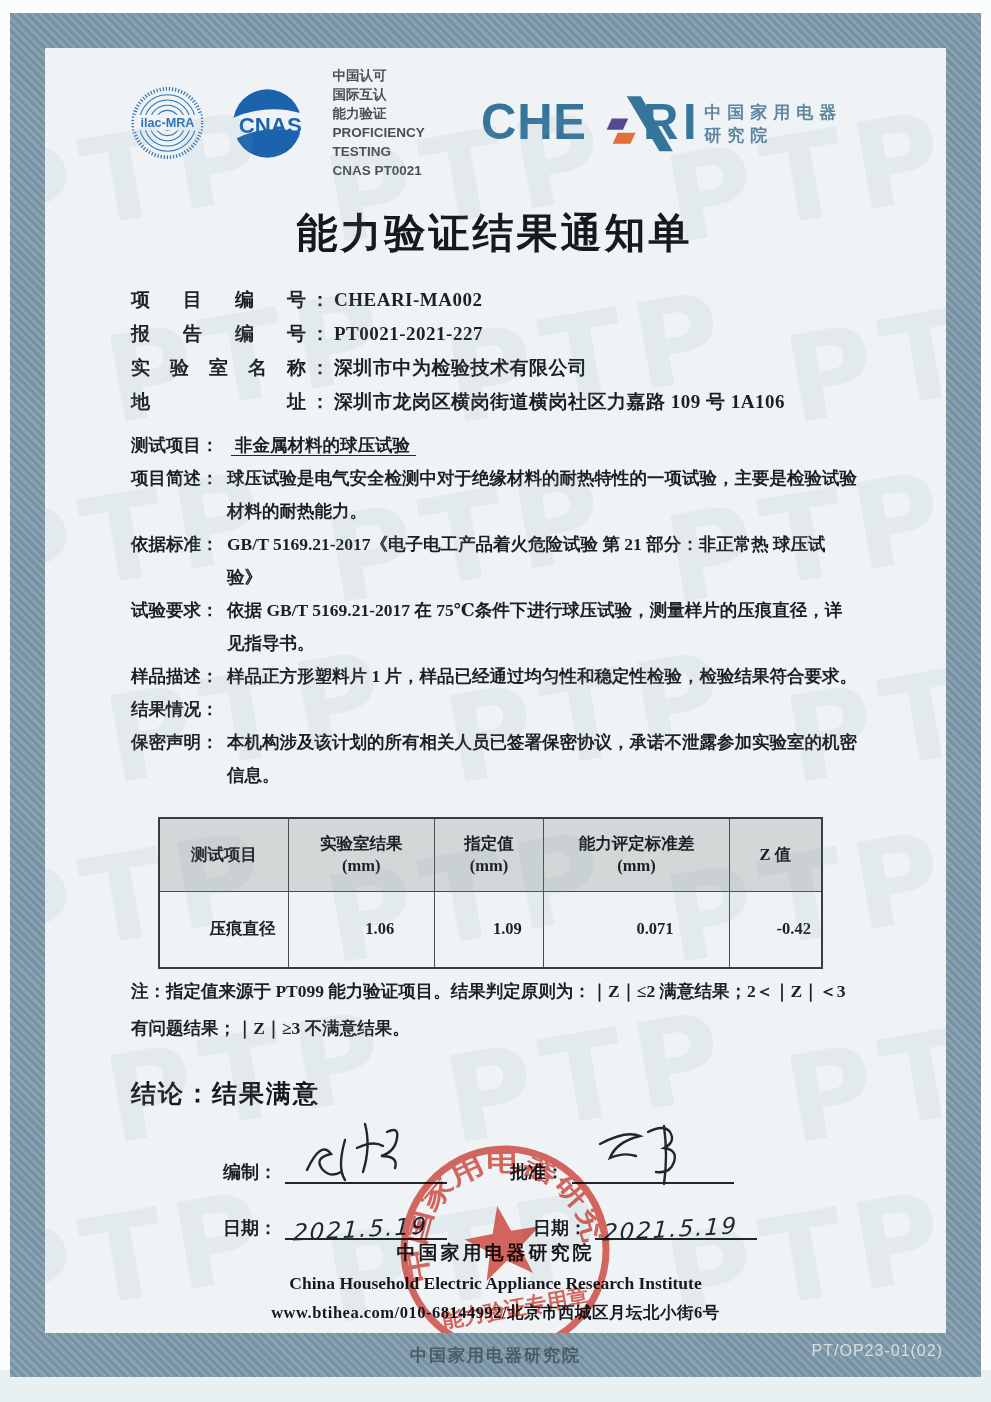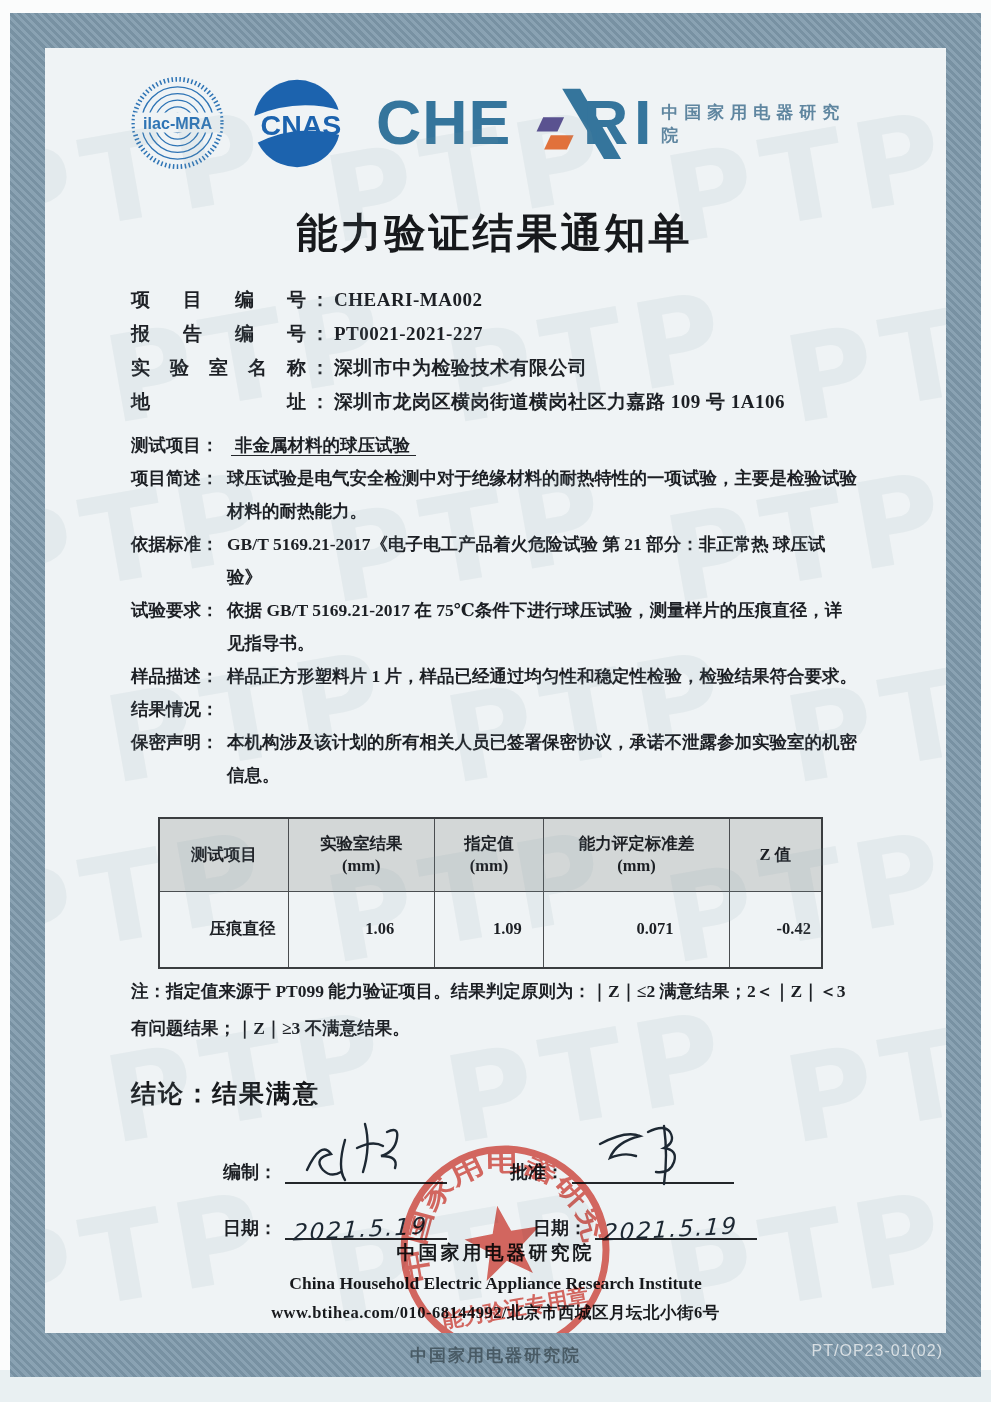--- a/index.html
+++ b/index.html
@@ -127,20 +127,27 @@
         <rect x="4" y="38" width="90" height="21" fill="#eff3f5"></rect>
         <text x="49" y="55" text-anchor="middle" font-family="Liberation Sans,sans-serif" font-size="17" font-weight="800" fill="#2e74b5">ilac-MRA</text>
       </svg>
 
       <svg width="95" height="95" viewBox="0 0 95 95" style="margin-left:28px">
         <circle cx="47.5" cy="47.5" r="46" fill="#1c63ae"></circle>
         <path d="M1,40 Q48,20 94,34 L94,60 Q46,46 1,70 Z" fill="#eff3f5"></path>
         <text x="9" y="60" font-family="Liberation Sans,sans-serif" font-size="30" font-weight="800" fill="#1c63ae">CNAS</text>
       </svg>
 
+      <div class="acc-text">
+        <div>中国认可</div>
+        <div>国际互认</div>
+        <div>能力验证</div>
+        <div>PROFICIENCY TESTING</div>
+        <div>CNAS PT0021</div>
+      </div>
 
       <div class="cheari">
         <svg width="300" height="76" viewBox="0 0 300 76">
           <text x="0" y="60" font-family="Liberation Sans,sans-serif" font-size="66" font-weight="800" fill="#35759c" letter-spacing="1">CHE</text>
           <polygon points="196,2 215,2 258,76 240,76" fill="#35759c"></polygon>
           <polygon points="176,32 198,32 191,47 169,47" fill="#564a8e"></polygon>
           <polygon points="184,51 208,51 201,66 177,66" fill="#e1713b"></polygon>
           <text x="218" y="60" font-family="Liberation Sans,sans-serif" font-size="66" font-weight="800" fill="#35759c" letter-spacing="6">RI</text>
         </svg>
         <div class="cheari-sub">中国家用电器研究院</div>

